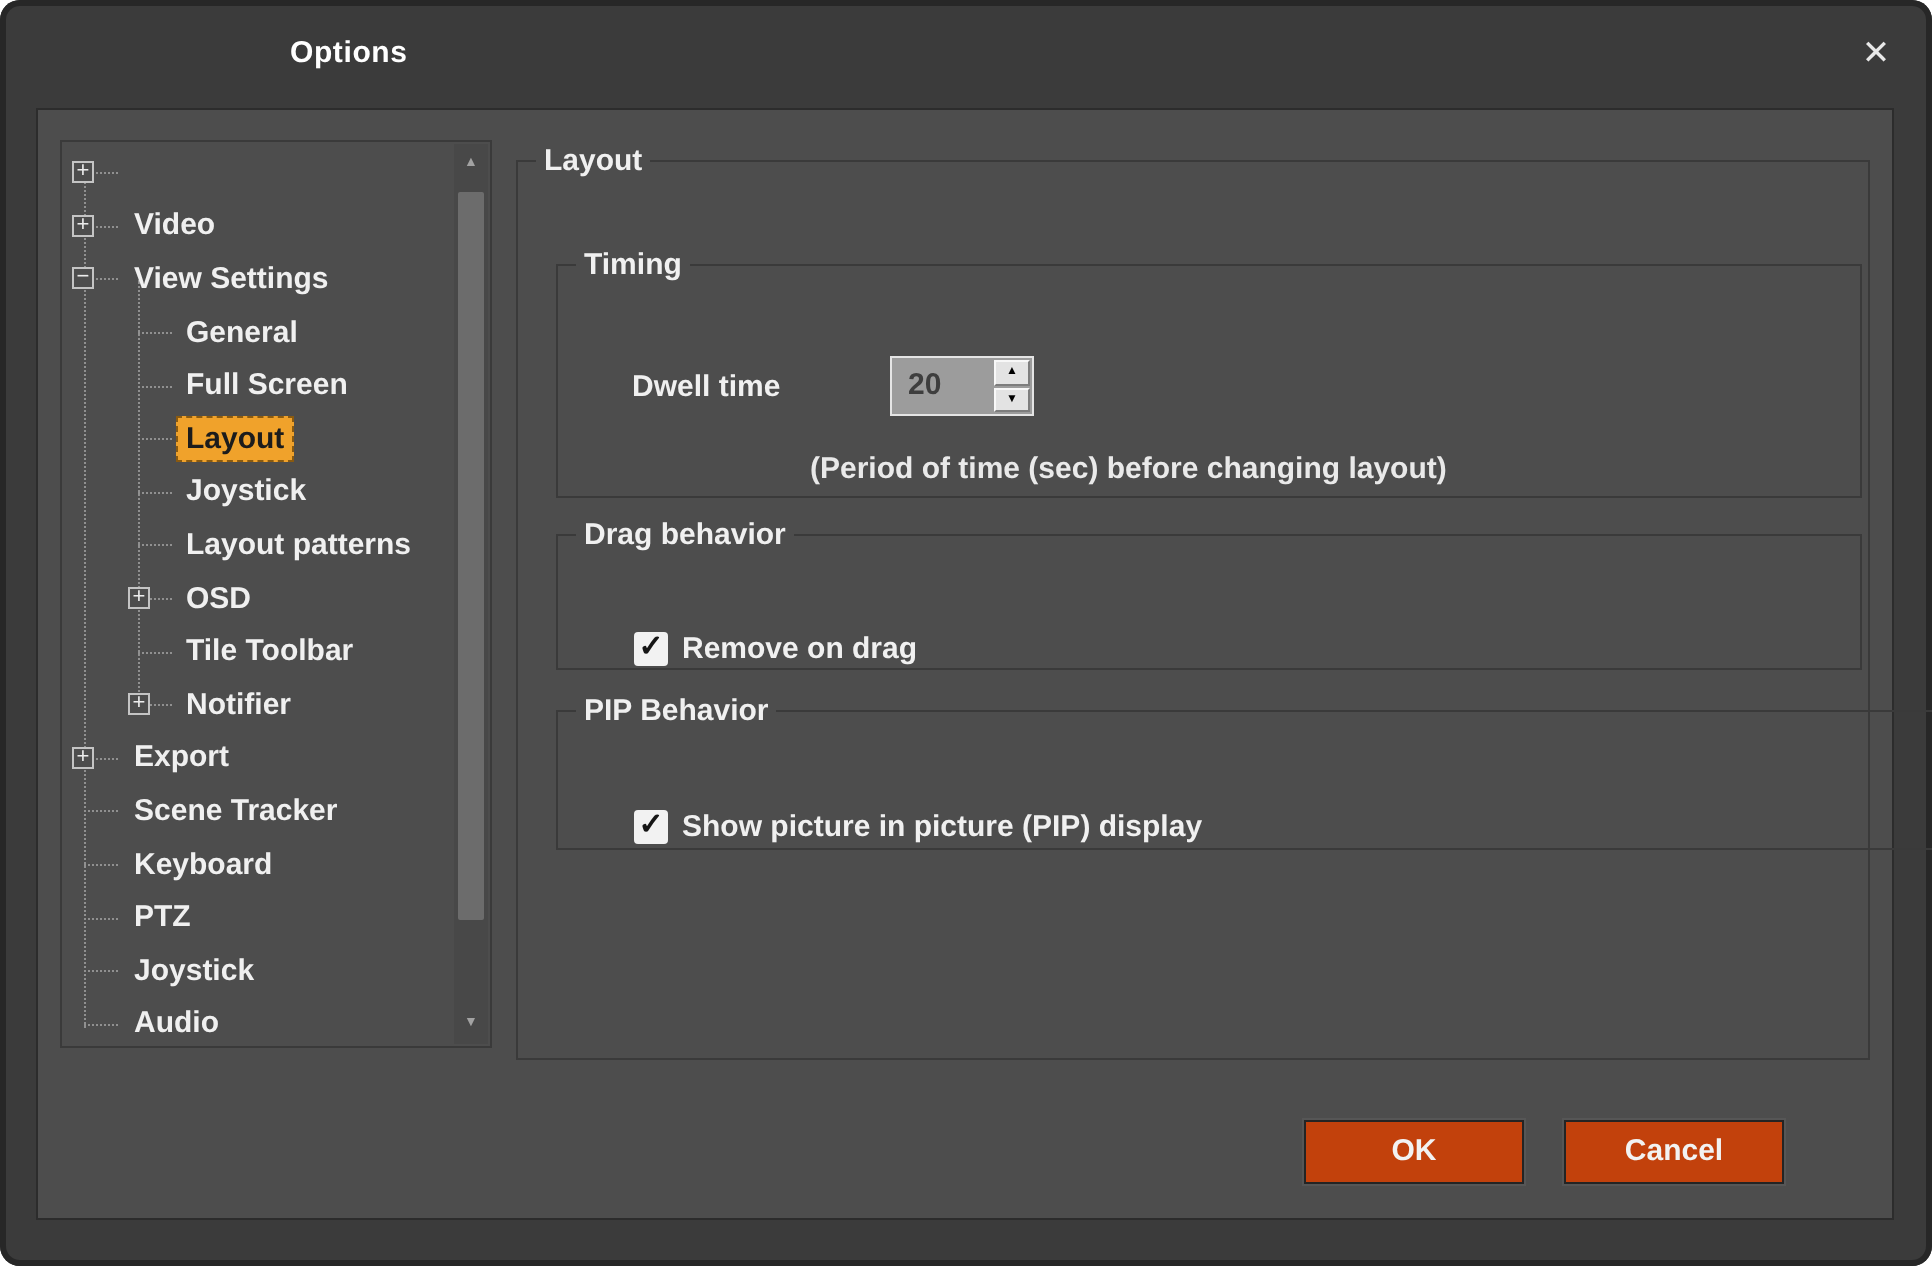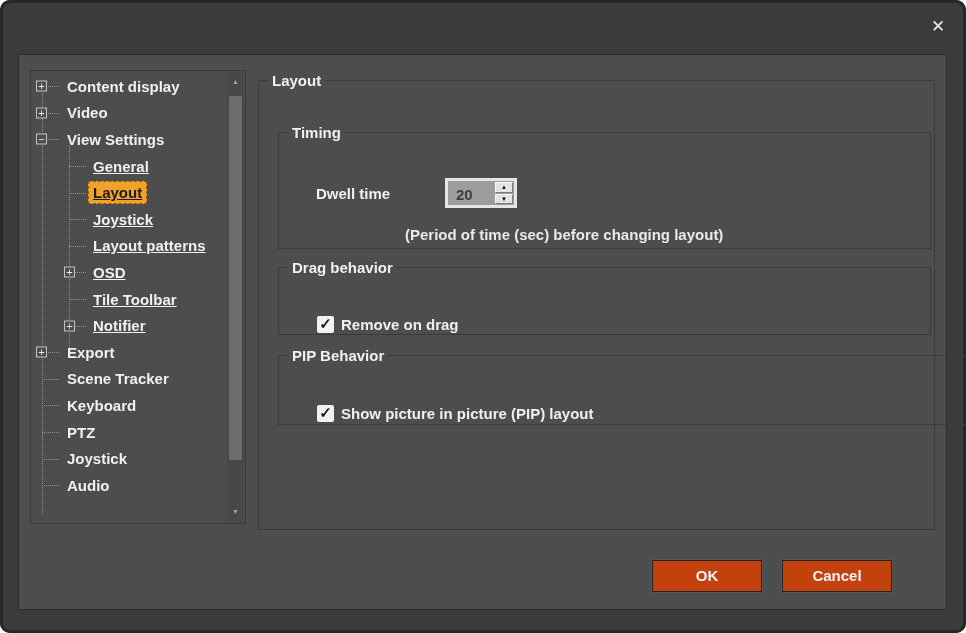--- a/index.html
+++ b/index.html
@@ -39,38 +39,38 @@
     position:absolute;top:50%;transform:translateY(-50%);
     width:11px;height:11px;border:1px solid #c4c4c4;background:#4d4d4d;
     color:#ececec;font-size:11px;line-height:8px;text-align:center;z-index:2;font-weight:400;
   }
   .lvl0 .expander{left:5px;}
   .lvl1 .expander{left:33px;}
   .tree-label{
     margin-left:31px;padding:2px 4px;font-size:15px;font-weight:600;color:#f0f0f0;
     border:1px dashed transparent;z-index:2;position:relative;
   }
-  .lvl1 .tree-label{margin-left:57px;text-decoration:underline;}
+  .lvl1 .tree-label{margin-left:57px;}
   .tree-row.selected .tree-label{background:#F0A22B;color:#1c1c1c;border-color:#8a5a10;}
   .tree-scrollbar{position:absolute;top:1px;right:1px;bottom:1px;width:17px;background:#484848;}
   .sb-arrow{position:absolute;left:0;width:17px;height:16px;color:#a2a2a2;font-size:7px;line-height:16px;text-align:center;}
   .sb-arrow.up{top:2px;}
   .sb-arrow.down{bottom:2px;}
   .sb-thumb{position:absolute;left:2px;width:13px;top:24px;height:364px;background:#6c6c6c;border-radius:1px;}
   
   fieldset{border:1px solid #3a3a3a;margin:0;padding:0;min-width:0;}
   legend{margin-left:9px;padding:0 4px;font-size:15px;font-weight:600;color:#f0f0f0;}
   .layout-group{position:absolute;left:239px;top:17px;width:677px;height:458px;}
   .timing-group{position:absolute;left:19px;top:35px;width:653px;height:125px;}
   .drag-group{position:absolute;left:19px;top:170px;width:653px;height:76px;}
   .pip-group{position:absolute;left:19px;top:258px;width:725px;height:78px;}
   .dwell-label{position:absolute;left:37px;top:44px;font-size:15px;font-weight:600;}
   .hint{position:absolute;left:126px;top:85px;font-size:15px;font-weight:600;color:#e9e9e9;}
   
-  .spinner{position:absolute;left:166px;top:37px;width:72px;height:30px;display:flex;background:#9c9c9c;border:3px solid #e5e5e5;}
+  .spinner{position:absolute;left:166px;top:37px;width:72px;height:30px;display:flex;background:#9c9c9c;border:1px solid #e5e5e5;}
   .spin-value{flex:1;font-size:15px;color:#3e3e3e;line-height:27px;padding-left:8px;font-weight:600;}
   .spin-buttons{width:19px;display:flex;flex-direction:column;gap:1px;padding:1px 1px 1px 0;}
   .spin-btn{flex:1;background:#e3e3e3;display:flex;align-items:center;justify-content:center;
     border:1px solid;border-color:#f8f8f8 #7d7d7d #7d7d7d #f8f8f8;}
   .spin-btn span{font-size:6px;color:#000;line-height:1;}
   
   .check-row{position:absolute;left:38px;display:flex;align-items:center;gap:7px;}
   .drag-group .check-row{top:40px;}
   .pip-group .check-row{top:41px;}
   .checkbox{width:17px;height:17px;background:#f2f2f2;border-radius:2px;display:inline-flex;align-items:center;justify-content:center;flex:none;}
@@ -83,48 +83,52 @@
     color:#f2f2f2;font-size:15px;font-weight:600;text-align:center;line-height:30px;
     box-shadow:0 0 0 1px rgba(255,255,255,0.05);cursor:default;
   }
   .btn-ok{left:633px;top:505px;}
   .btn-cancel{left:763px;top:505px;text-align:center;}
 </style>
 </head>
 <body>
 
 <div class="window">
+  <div class="title">Options</div>
   <div class="close-btn">
     <span>✕</span>
   </div>
 
   <div class="main-panel">
 
     <div class="tree-panel">
       <div class="guide guide-root"></div>
       <div class="guide guide-child"></div>
       <div class="tree-rows">
           <div class="tree-row lvl0">
             <span class="connector"></span>
             <span class="expander">+</span>
-            <span class="tree-label">Content display</span>
           </div>
           <div class="tree-row lvl0">
             <span class="connector"></span>
             <span class="expander">+</span>
             <span class="tree-label">Video</span>
           </div>
           <div class="tree-row lvl0">
             <span class="connector"></span>
             <span class="expander">−</span>
             <span class="tree-label">View Settings</span>
           </div>
           <div class="tree-row lvl1">
             <span class="connector"></span>
             <span class="tree-label">General</span>
+          </div>
+          <div class="tree-row lvl1">
+            <span class="connector"></span>
+            <span class="tree-label">Full Screen</span>
           </div>
           <div class="tree-row lvl1 selected">
             <span class="connector"></span>
             <span class="tree-label">Layout</span>
           </div>
           <div class="tree-row lvl1">
             <span class="connector"></span>
             <span class="tree-label">Joystick</span>
           </div>
           <div class="tree-row lvl1">
@@ -211,21 +215,21 @@
           <span class="check-label">Remove on drag</span>
         </div>
       </fieldset>
 
       <fieldset class="pip-group">
         <legend>PIP Behavior</legend>
         <div class="check-row">
           <span class="checkbox checked">
             <span class="check">✓</span>
           </span>
-          <span class="check-label">Show picture in picture (PIP) layout</span>
+          <span class="check-label">Show picture in picture (PIP) display</span>
         </div>
       </fieldset>
     </fieldset>
 
     <div class="btn btn-ok">OK</div>
     <div class="btn btn-cancel">Cancel</div>
   </div>
 </div>
 
 </body></html>

